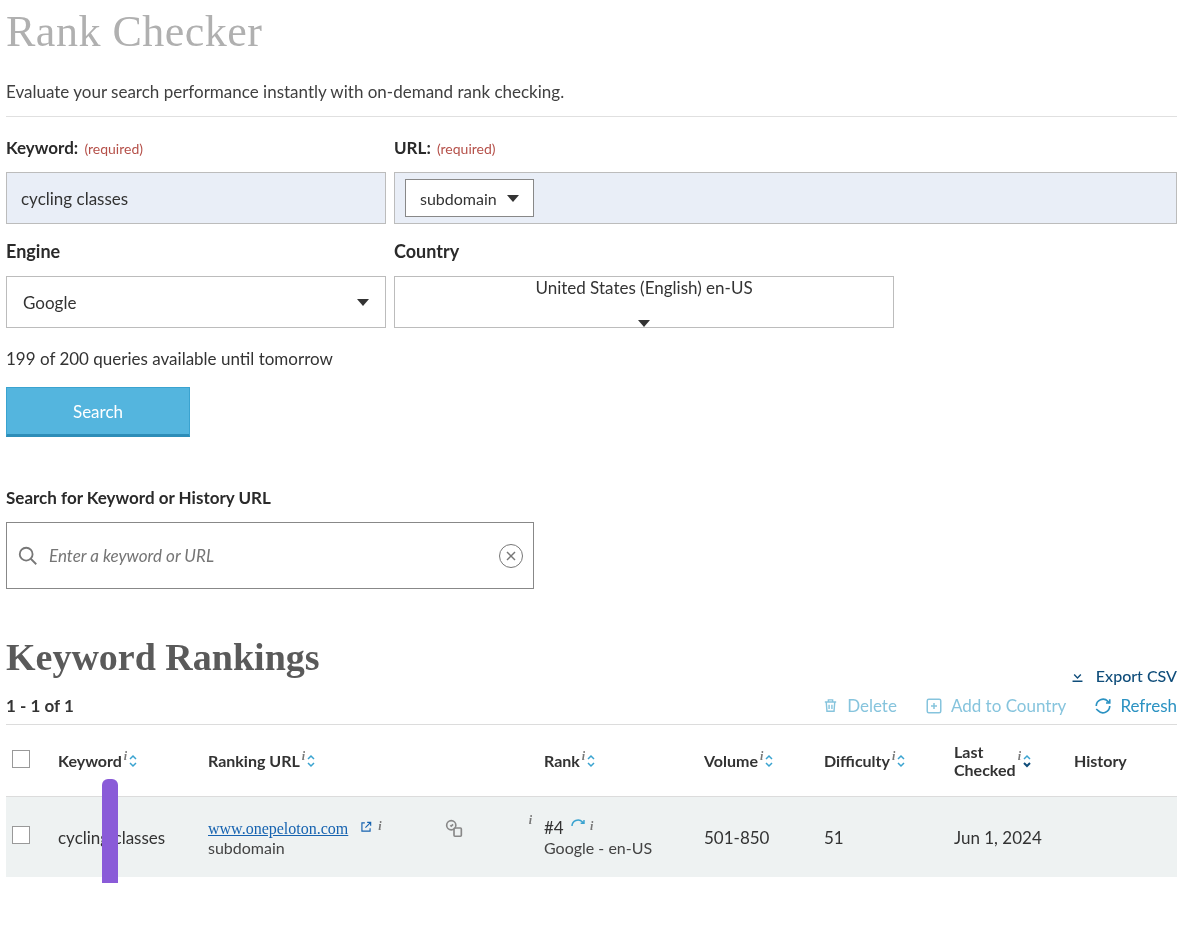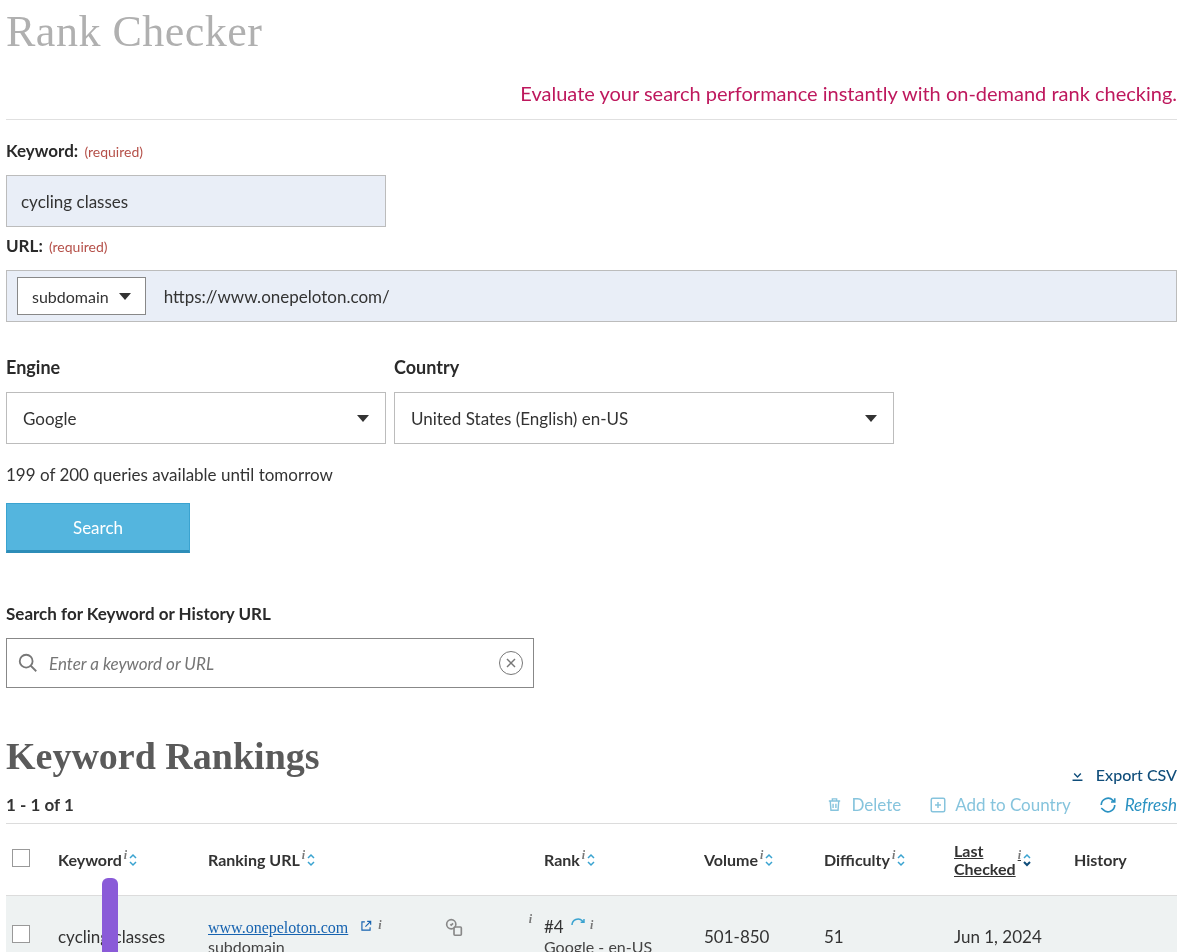--- a/index.html
+++ b/index.html
@@ -12,31 +12,30 @@
   }
   h1.page-title {
     font-size: 44px;
     font-weight: 400;
     color: #b0b0b0;
     letter-spacing: 0.5px;
     margin-bottom: 24px;
     font-family: "Palatino Linotype", Georgia, serif;
   }
   .subtitle {
-    font-size: 20px;
-    color: #be185d;
+    font-size: 17px;
+    color: #404040;
     margin-bottom: 14px;
-    text-align: right;
   }
   hr.divider {
     border: none;
     border-top: 1px solid #e0e0e0;
     margin: 0 0 20px 0;
   }
-  .form-row { display: flex; gap: 8px; margin-bottom: 34px; flex-direction: column; }
+  .form-row { display: flex; gap: 8px; margin-bottom: 16px; }
   .form-col { flex: 0 0 auto; }
   .form-col.keyword { width: 380px; }
   .form-col.url { flex: 1; }
   .field-label {
     font-size: 17px;
     font-weight: 700;
     color: #2a2a2a;
     margin-bottom: 14px;
     display: block;
   }
@@ -67,51 +66,51 @@
     flex:1; height:100%; border:none; background:transparent;
     font-size:17px; color:#333; padding:0 6px; font-family:inherit;
   }
   .form-row2 { display:flex; gap:8px; margin-bottom:20px; }
   .field-label2 { font-size:18px; font-weight:700; color:#2a2a2a; margin-bottom:14px; display:block; }
   .select-lg {
     width:380px; height:52px; border:1px solid #bcbcbc; background:#fff;
     display:flex; align-items:center; justify-content:space-between;
     padding:0 16px; font-size:17px; color:#333; cursor:pointer;
   }
-  .select-lg.country { width:500px; }
+  .select-lg.country { width:500px;flex-direction:column; }
   .quota { font-size:17px; color:#333; margin-bottom:18px; }
   .btn-search {
     width:184px; height:50px; background:#54b5de; border:1px solid #3aa3d0;
     border-bottom:3px solid #2d8db8;
     color:#fff; font-size:17px; cursor:pointer; font-family:inherit;
   }
   .section-label { font-size:17px; font-weight:700; color:#2a2a2a; margin:50px 0 14px 0; }
   .search-box {
-    width:528px; height:50px; border:1px solid #888; display:flex; align-items:center;
+    width:528px; height:67px; border:1px solid #888; display:flex; align-items:center;
     padding:0 10px; gap:10px;
   }
   .search-box input {
     flex:1; border:none; font-size:17px; font-style:italic; color:#999; font-family:inherit; outline:none;
   }
   .search-box .clear-btn {
     width:24px; height:24px; border:1.5px solid #777; border-radius:50%;
     display:flex; align-items:center; justify-content:center; color:#777;
     font-size:13px; cursor:pointer; background:#fff;
   }
   h2.rankings-title {
     font-size:38px; font-weight:700; color:#5a5a5a; margin:46px 0 6px 0;
     font-family:"Palatino Linotype", Georgia, serif;
   }
   .rankings-header { display:flex; align-items:flex-end; justify-content:space-between; margin-bottom:10px;gap:12px; }
   .export-link { color:#0f4d7a; font-size:16px; display:flex; align-items:center; gap:10px; cursor:pointer; font-weight:500; }
   .toolbar-row { display:flex; justify-content:space-between; align-items:center; margin-bottom:8px; }
   .count-text { font-size:17px; font-weight:700; color:#333; }
   .actions { display:flex; gap:28px; }
   .action-link { color:#86c4dd; font-size:17px; display:flex; align-items:center; gap:8px; cursor:pointer; }
-  .action-link.refresh { color:#2b92c2;font-style:italic; }
+  .action-link.refresh { color:#2b92c2; }
   hr.thin { border:none; border-top:1px solid #dcdcdc; margin:4px 0 0 0; }
   table.rank-table { width:100%; border-collapse:collapse; }
   table.rank-table th {
     text-align:left; font-size:16px; font-weight:700; color:#333;
     padding:18px 6px 18px 6px; border-bottom:1px solid #dcdcdc; vertical-align:middle;
   }
   table.rank-table td { padding:20px 6px; font-size:17px; color:#333; vertical-align:middle; }
   table.rank-table tbody tr { background:#eef2f2; }
   .th-inner { display:flex; align-items:center; gap:0; }
   .sort-icon { color:#3aa3d0; display:inline-flex; flex-direction:column; line-height:6px; font-size:10px; cursor:pointer; }
@@ -128,21 +127,21 @@
   .highlight-border {
     position:absolute; border:8px solid #8a5bd8; border-radius:6px;
     background:rgba(138,91,216,0.06);
     left:50px; right:456px; top:-18px; bottom:-22px; pointer-events:none;
   }
   .caret-down { width:0;height:0;border-left:6px solid transparent;border-right:6px solid transparent;border-top:7px solid #333; display:inline-block;}
   .ext-icon { color:#1663b0; font-size:14px; margin-left:6px; }
   .copy-icon { color:#888; }
   .refresh-sm { color:#3aa3d0; display:inline-flex; margin:0 2px; cursor:pointer; }
   .icon-svg { display:inline-block; vertical-align:middle; }
-  .th-last { line-height:1.1;text-decoration:underline; }
+  .th-last { line-height:1.1; }
 </style>
 </head>
 <body>
 
 
 
 <h1 class="page-title">Rank Checker</h1>
 <div class="subtitle">Evaluate your search performance instantly with on-demand rank checking.</div>
 <hr class="divider">
 
@@ -157,21 +156,20 @@
   <div class="form-col url">
     <label class="field-label">
       <span>URL:</span>
       <span class="req">(required)</span>
     </label>
     <div class="url-wrap">
       <div class="select-scope-wrap">
         <span>subdomain</span>
         <span class="caret-down"></span>
       </div>
-      <input class="input-url" type="text" value="https://www.onepeloton.com/" style="">
     </div>
   </div>
 </div>
 
 <div class="form-row2">
   <div>
     <label class="field-label2">Engine</label>
     <div class="select-lg">
       <span>Google</span>
       <span class="caret-down"></span>

